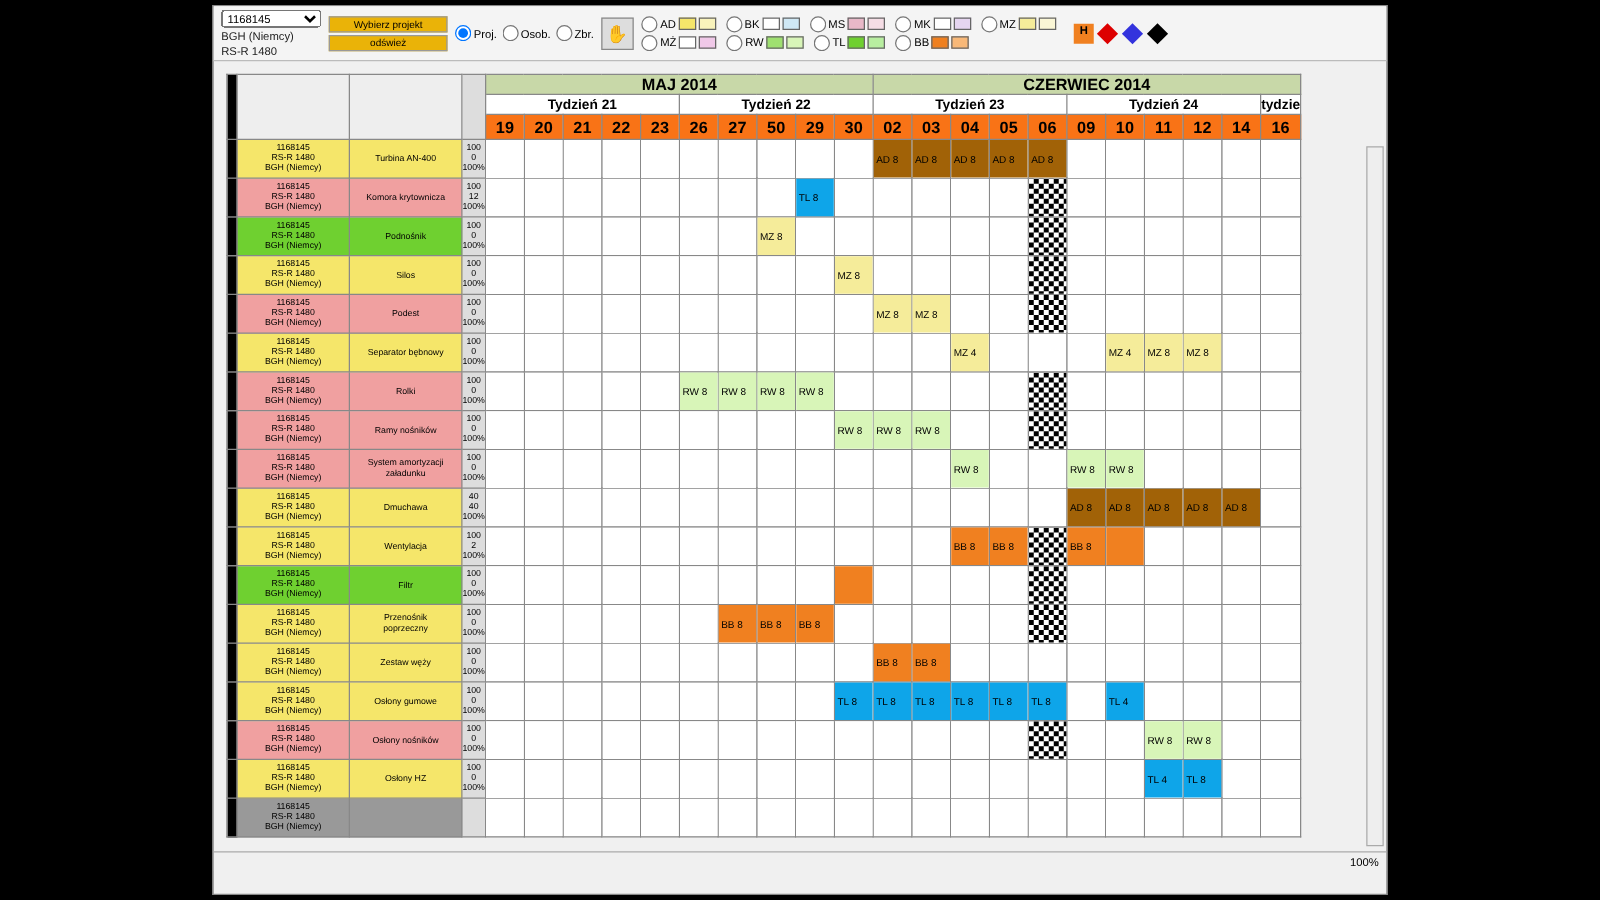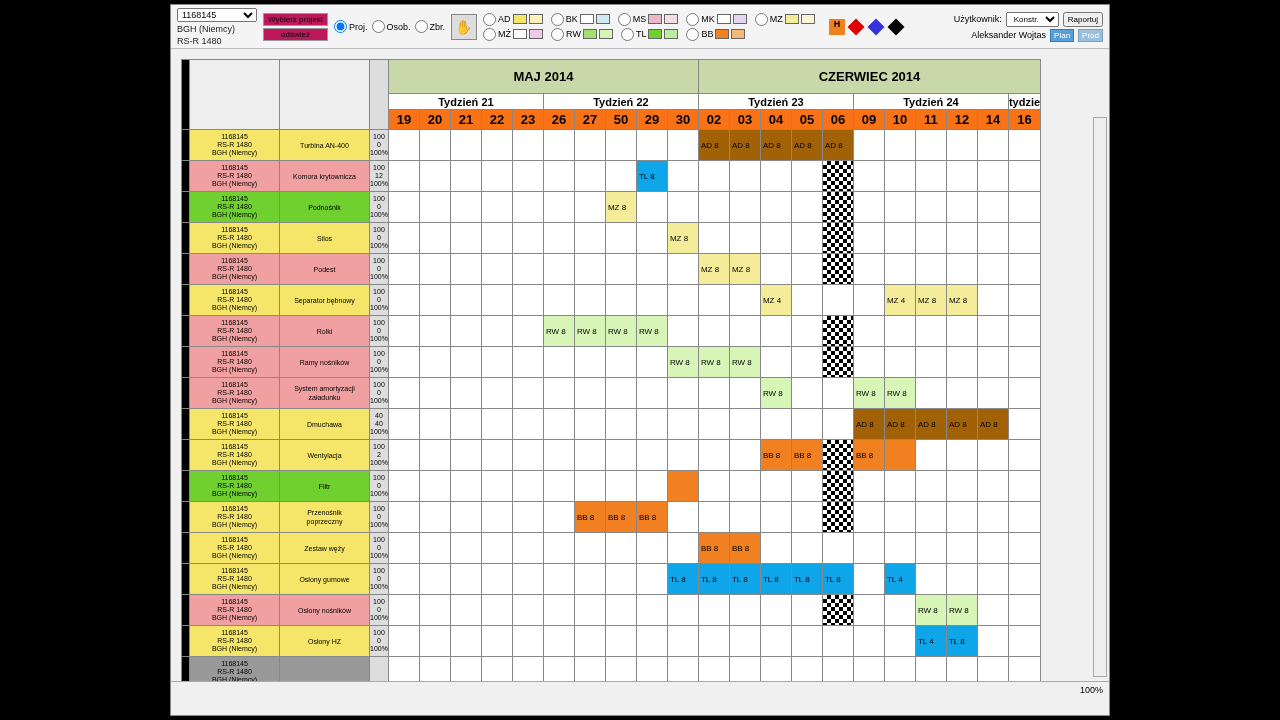--- a/index.html
+++ b/index.html
@@ -6,38 +6,38 @@
 body{background:#000;width:1280px;height:720px;overflow:hidden}
 .window{position:absolute;left:170px;top:4px;width:940px;height:712px;background:#f0f0f0;border:1px solid #888}
 .titlebar{height:18px;background:linear-gradient(#e8e8e8,#d0d0d0);border-bottom:1px solid #aaa;display:flex;align-items:center;padding:0 4px;font-size:10px;color:#333}
 .titlebar .icon{width:12px;height:12px;background:#c00;margin-right:4px}
 .titlebar .winbtns{margin-left:auto;display:flex;gap:2px}
 .titlebar .winbtns span{width:20px;height:12px;background:#ddd;border:1px solid #999;text-align:center;line-height:10px;font-size:9px}
 .toolbar{height:44px;background:#f4f4f4;border-bottom:1px solid #bbb;display:flex;align-items:center;padding:2px 6px;gap:6px}
 .tb-left{display:flex;flex-direction:column;gap:2px;font-size:9px;color:#222}
 .tb-left select{font-size:9px;width:80px}
 .tb-btns{display:flex;flex-direction:column;gap:2px}
-.tb-btns button{font-size:8px;padding:1px 4px;background:#be185d;border:1px solid #999}
+.tb-btns button{font-size:8px;padding:1px 19px;background:#eab308;border:1px solid #999}
 .tb-mode{display:flex;gap:4px;font-size:8px;align-items:center}
 .tb-mode label{display:flex;align-items:center;gap:2px}
 .tb-tool{width:26px;height:26px;background:#ddd;border:1px solid #888;display:flex;align-items:center;justify-content:center;font-size:14px}
 .legend{display:flex;flex-wrap:wrap;gap:2px 8px;font-size:8px;max-width:340px}
 .legend label{display:flex;align-items:center;gap:2px}
 .sw{width:14px;height:10px;border:1px solid #666;display:inline-block}
 .tb-user{margin-left:auto;display:flex;flex-direction:column;align-items:flex-end;gap:2px;font-size:8px}
 .tb-user .row{display:flex;gap:4px;align-items:center}
 .tb-user select,.tb-user button{font-size:8px;padding:1px 3px}
 .btn-plan{background:#5aa0d8;color:#fff;border:1px solid #3a7ab0;padding:2px 6px}
 .btn-prod{background:#9ac0dd;color:#fff;border:1px solid #7aa0bd;padding:2px 6px}
 .diamond{width:12px;height:12px;transform:rotate(45deg);display:inline-block;margin:0 3px}
 .main{position:relative;height:648px;overflow:hidden}
 .grid{position:absolute;left:10px;top:10px}
 th,td{border:1px solid #888;padding:0;text-align:center;vertical-align:middle}
 table{border-collapse:collapse}
-.hdr-month{background:#c8d8a8;font-weight:bold;font-size:13px;height:34px}
+.hdr-month{background:#c8d8a8;font-weight:bold;font-size:13px;height:16px}
 .hdr-week{background:#fff;font-size:11px;height:16px}
 .hdr-day{background:#f97316;font-weight:bold;font-size:13px;height:20px}
 .leftcol{width:90px;font-size:7px;line-height:8px;padding:1px}
 .leftcol2{width:90px;font-size:7px;line-height:9px;padding:1px}
 .numcol{width:18px;font-size:7px;line-height:8px;background:#ddd}
 .daycell{width:31px;height:31px;background:#fff;font-size:8px;position:relative}
 .row-yellow .leftcol,.row-yellow .leftcol2{background:#f5e66a}
 .row-pink .leftcol,.row-pink .leftcol2{background:#f0a0a0}
 .row-green .leftcol,.row-green .leftcol2{background:#6fd030}
 .row-gray .leftcol,.row-gray .leftcol2{background:#999}
@@ -91,32 +91,20 @@
         <label><input type="radio" style=""> RW <span class="sw" style="background:#9fe070"></span><span class="sw" style="background:#d8f5b8"></span></label>
         <label><input type="radio" style=""> TL <span class="sw" style="background:#6fd030"></span><span class="sw" style="background:#b8eea0"></span></label>
         <label><input type="radio" style=""> BB <span class="sw" style="background:#f08020"></span><span class="sw" style="background:#f8b878"></span></label>
       </div>
     <div style="display:flex;align-items:center;gap:2px">
       <span style="width:16px;height:16px;background:#f08020;font-weight:bold;text-align:center">H</span>
       <span class="diamond" style="background:#d00"></span>
       <span class="diamond" style="background:#33d"></span>
       <span class="diamond" style="background:#000"></span>
     </div>
-    <div class="tb-user">
-      <div class="row">
-        <span>Użytkownik:</span>
-        <select><option>Konstr.</option></select>
-        <button>Raportuj</button>
-      </div>
-      <div class="row">
-        <span>Aleksander Wojtas</span>
-        <button class="btn-plan">Plan</button>
-        <button class="btn-prod">Prod</button>
-      </div>
-    </div>
   </div>
 
   <div class="main">
     <div class="grid">
       <table id="gantt">
           <thead>
             <tr>
               <th rowspan="3" class="handle"></th>
               <th rowspan="3" class="leftcol" style="background:#eee"></th>
               <th rowspan="3" class="leftcol2" style="background:#eee"></th>

